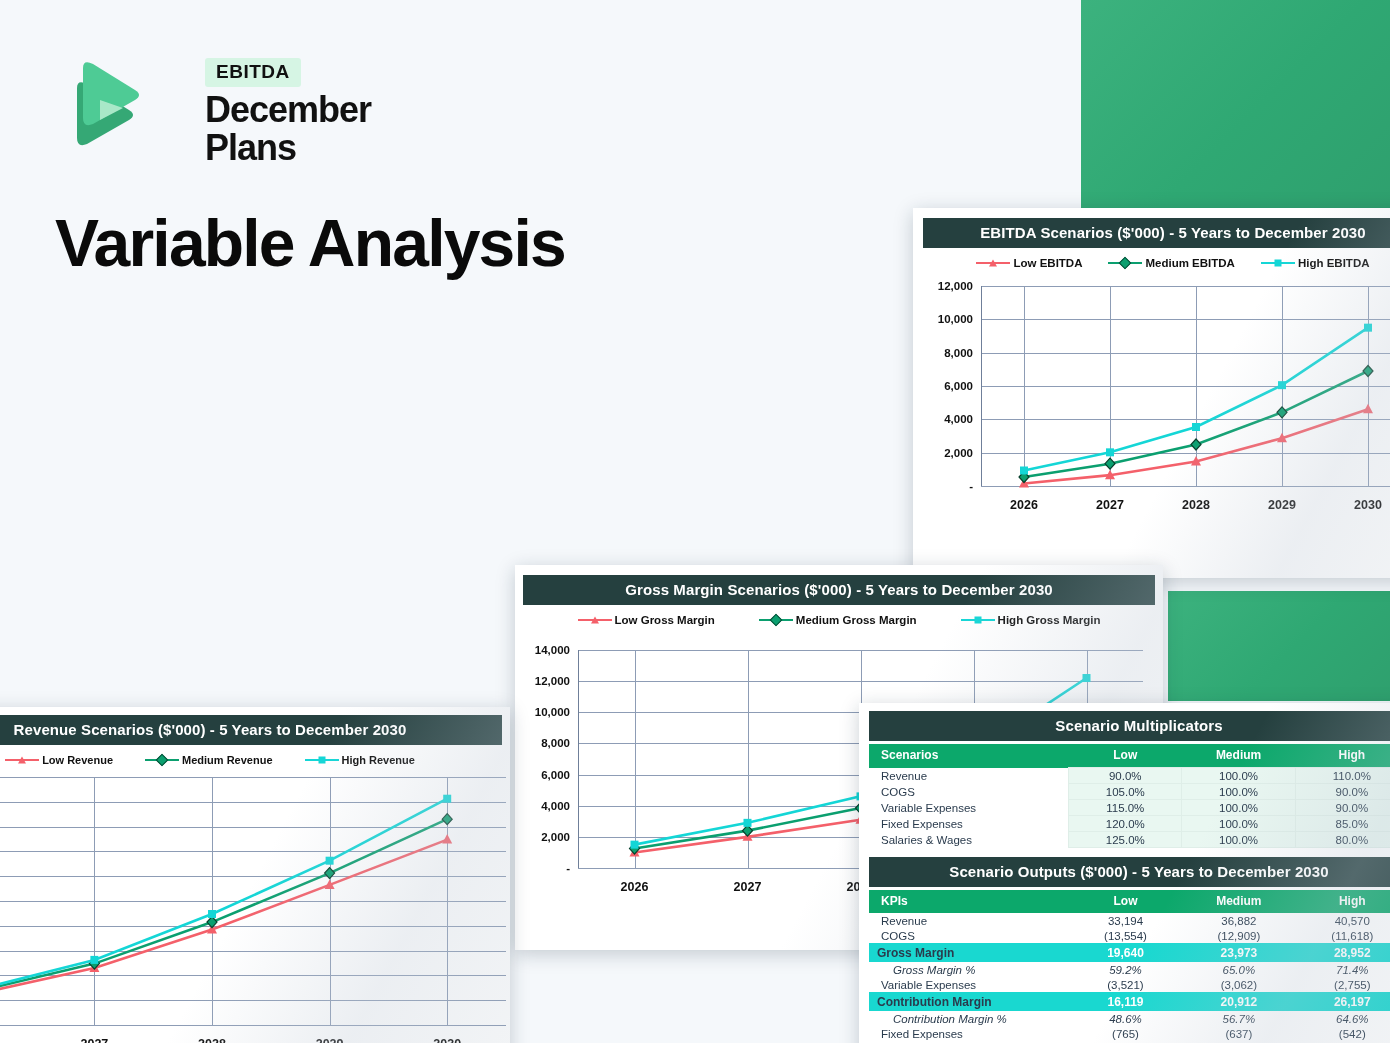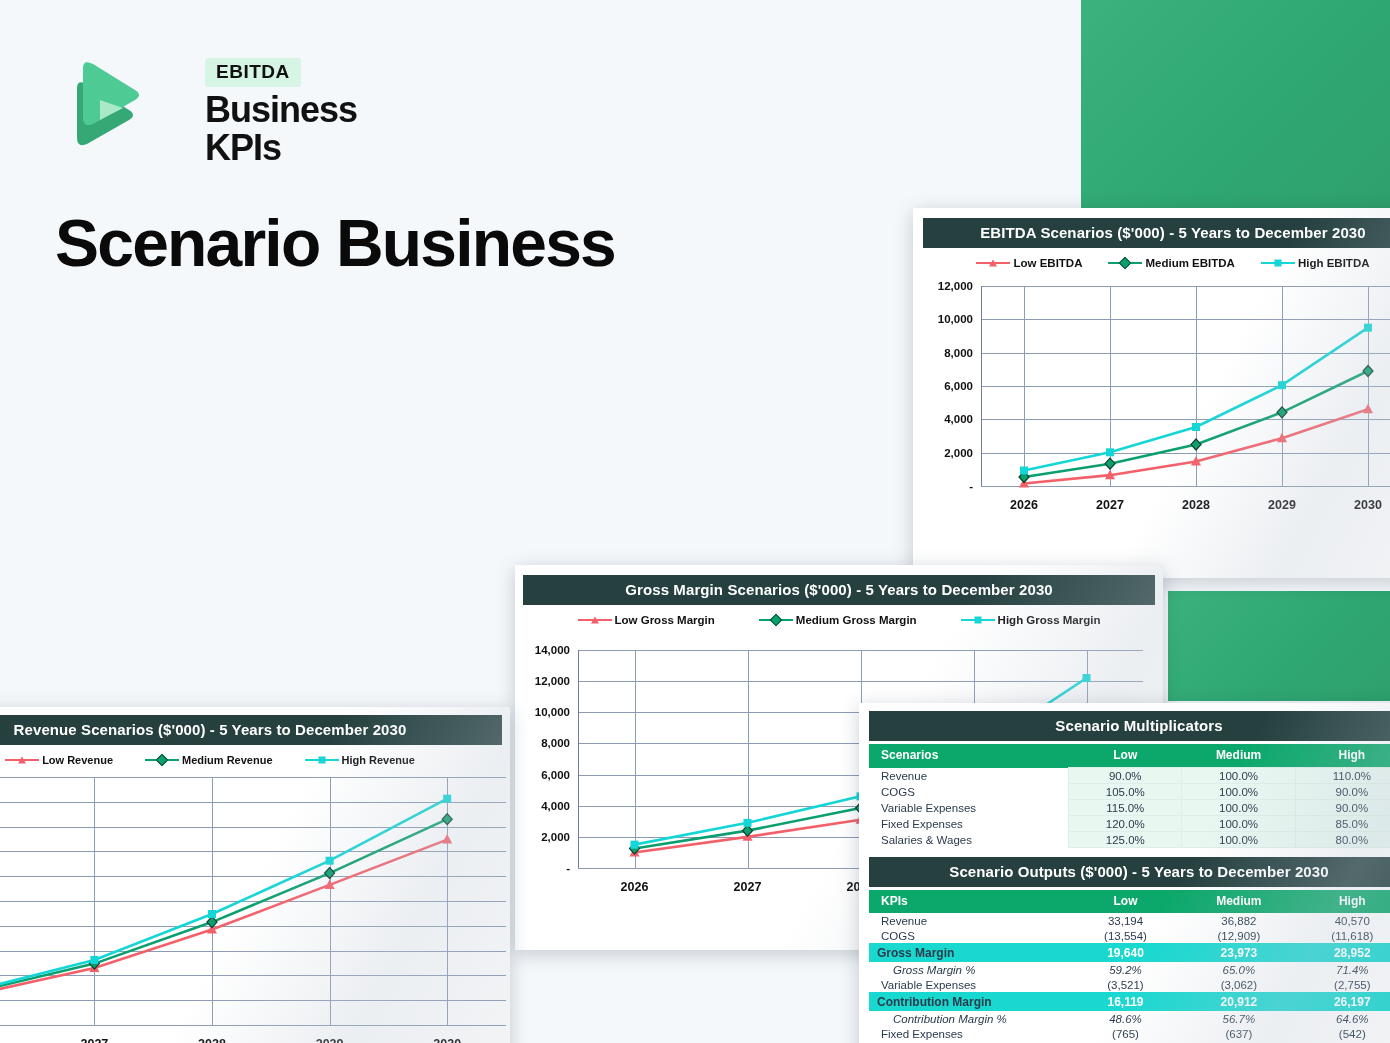--- a/index.html
+++ b/index.html
@@ -107,25 +107,25 @@
   <div class="green-block" id="gb2"></div>
 
   <div class="logo-wrap">
     <svg class="logo-mark" viewBox="0 0 88 92">
       <path d="M22 30 L22 80 Q22 90 32 86 L74 62 Q82 57 74 52 L32 26 Q22 21 22 30 Z" fill="#35a875"></path>
       <path d="M28 10 L28 60 Q28 70 38 66 L80 42 Q88 37 80 32 L38 6 Q28 1 28 10 Z" fill="#4ecb95"></path>
       <path d="M45 42 L45 62 L68 50 Z" fill="#a9e8c8"></path>
     </svg>
     <div class="brand">
       <span class="badge">EBITDA</span>
-      <div class="brandname">Business KPIs</div>
+      <div class="brandname">December Plans</div>
     </div>
   </div>
 
-  <div class="hero-title">Scenario Business</div>
+  <div class="hero-title">Variable Analysis</div>
 
   <div class="card" id="card-ebitda" style="left:913px;top:208px;width:520px;height:370px;">
     <div class="xl-title" style="margin:10px 10px 0;">EBITDA Scenarios ($'000) - 5 Years to December 2030</div>
     <div class="xl-legend">
       <span class="lg-item">
         <span class="lg-line" style="background:#f4606a">
             <i class="mk-tri"></i>
           </span>
         <span>Low EBITDA</span>
       </span>

